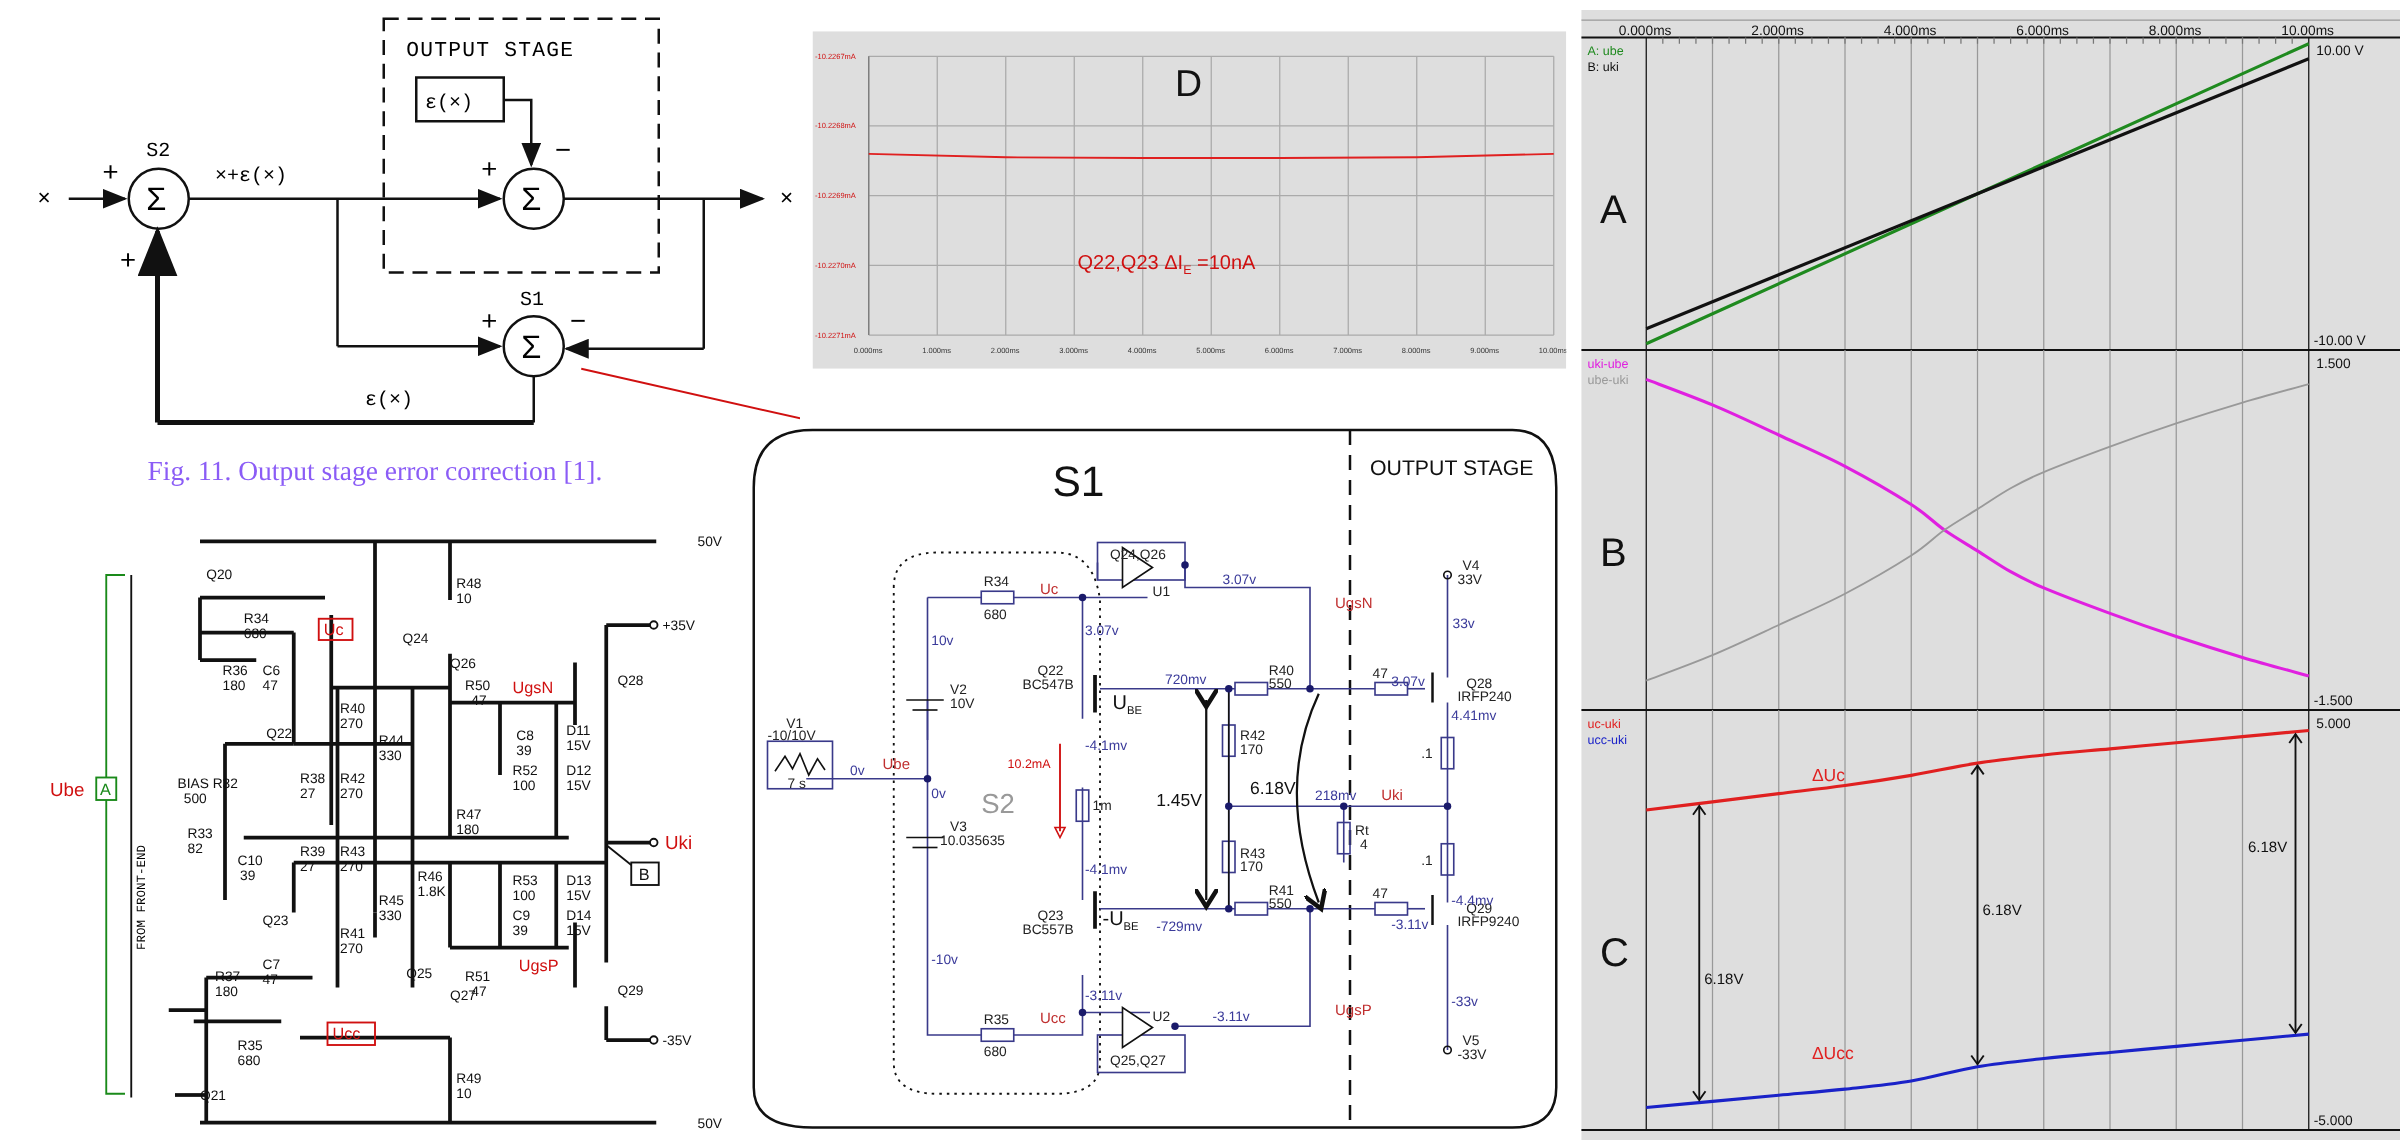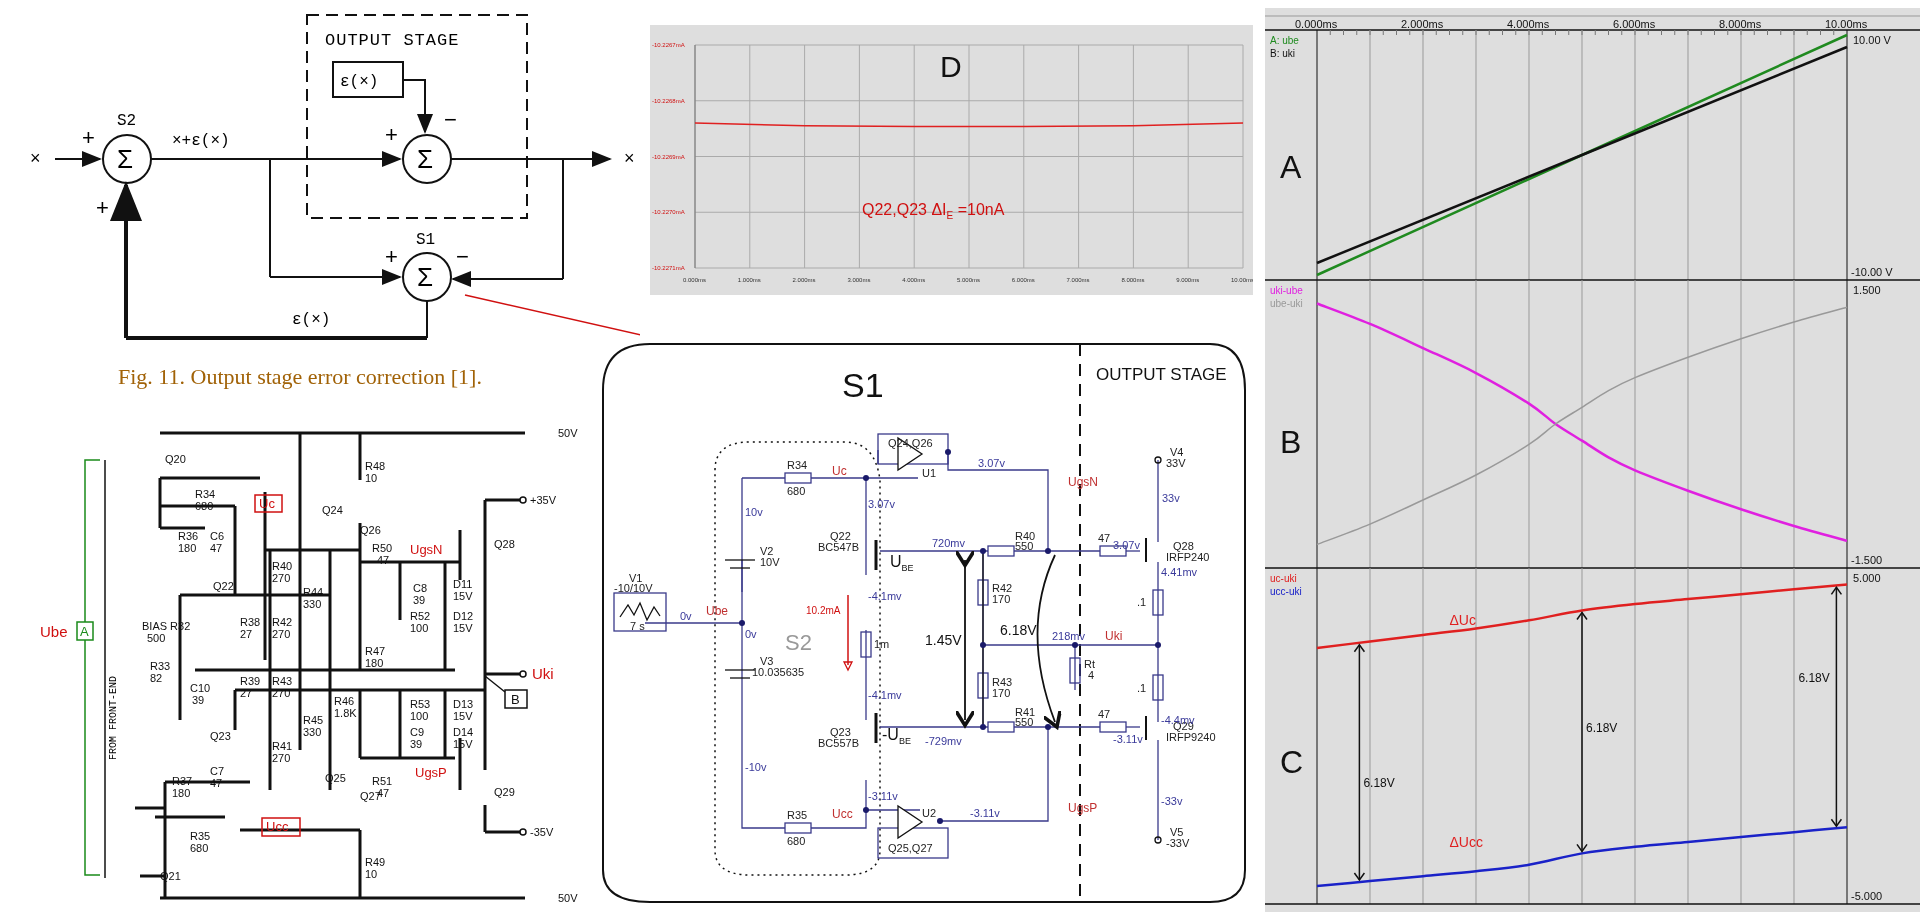--- a/index.html
+++ b/index.html
@@ -6,21 +6,21 @@
   body{width:1920px;height:912px;position:relative;overflow:hidden;font-family:"Liberation Sans",sans-serif;}
   svg text{font-family:"Liberation Sans",sans-serif;}
   .mono{font-family:"Liberation Mono","DejaVu Sans Mono",monospace;}
   .serif{font-family:"Liberation Serif","DejaVu Serif",serif;}
   .panel{position:absolute;}
   #fig11{left:0;top:0;width:640px;height:400px;}
   #schem-left{left:0;top:420px;width:600px;height:492px;}
   #chartD{left:650px;top:25px;width:603px;height:270px;}
   #schem-mid{left:600px;top:330px;width:650px;height:582px;}
   #chartsR{left:1265px;top:8px;width:655px;height:904px;}
-  #caption{position:absolute;left:118px;top:364px;font-size:22px;color:#a16207;}
+  #caption{position:absolute;left:118px;top:364px;font-size:22px;color:#8b5cf6;}
 </style>
 </head>
 <body>
 
 <svg id="fig11" class="panel" viewBox="0 0 640 400">
   <defs>
     <marker id="arr" markerWidth="10" markerHeight="8" refX="9" refY="4" orient="auto">
         <path d="M0,0 L10,4 L0,8 Z" fill="#111"></path>
       </marker>
     <marker id="arrR" markerWidth="10" markerHeight="8" refX="9" refY="4" orient="auto">

